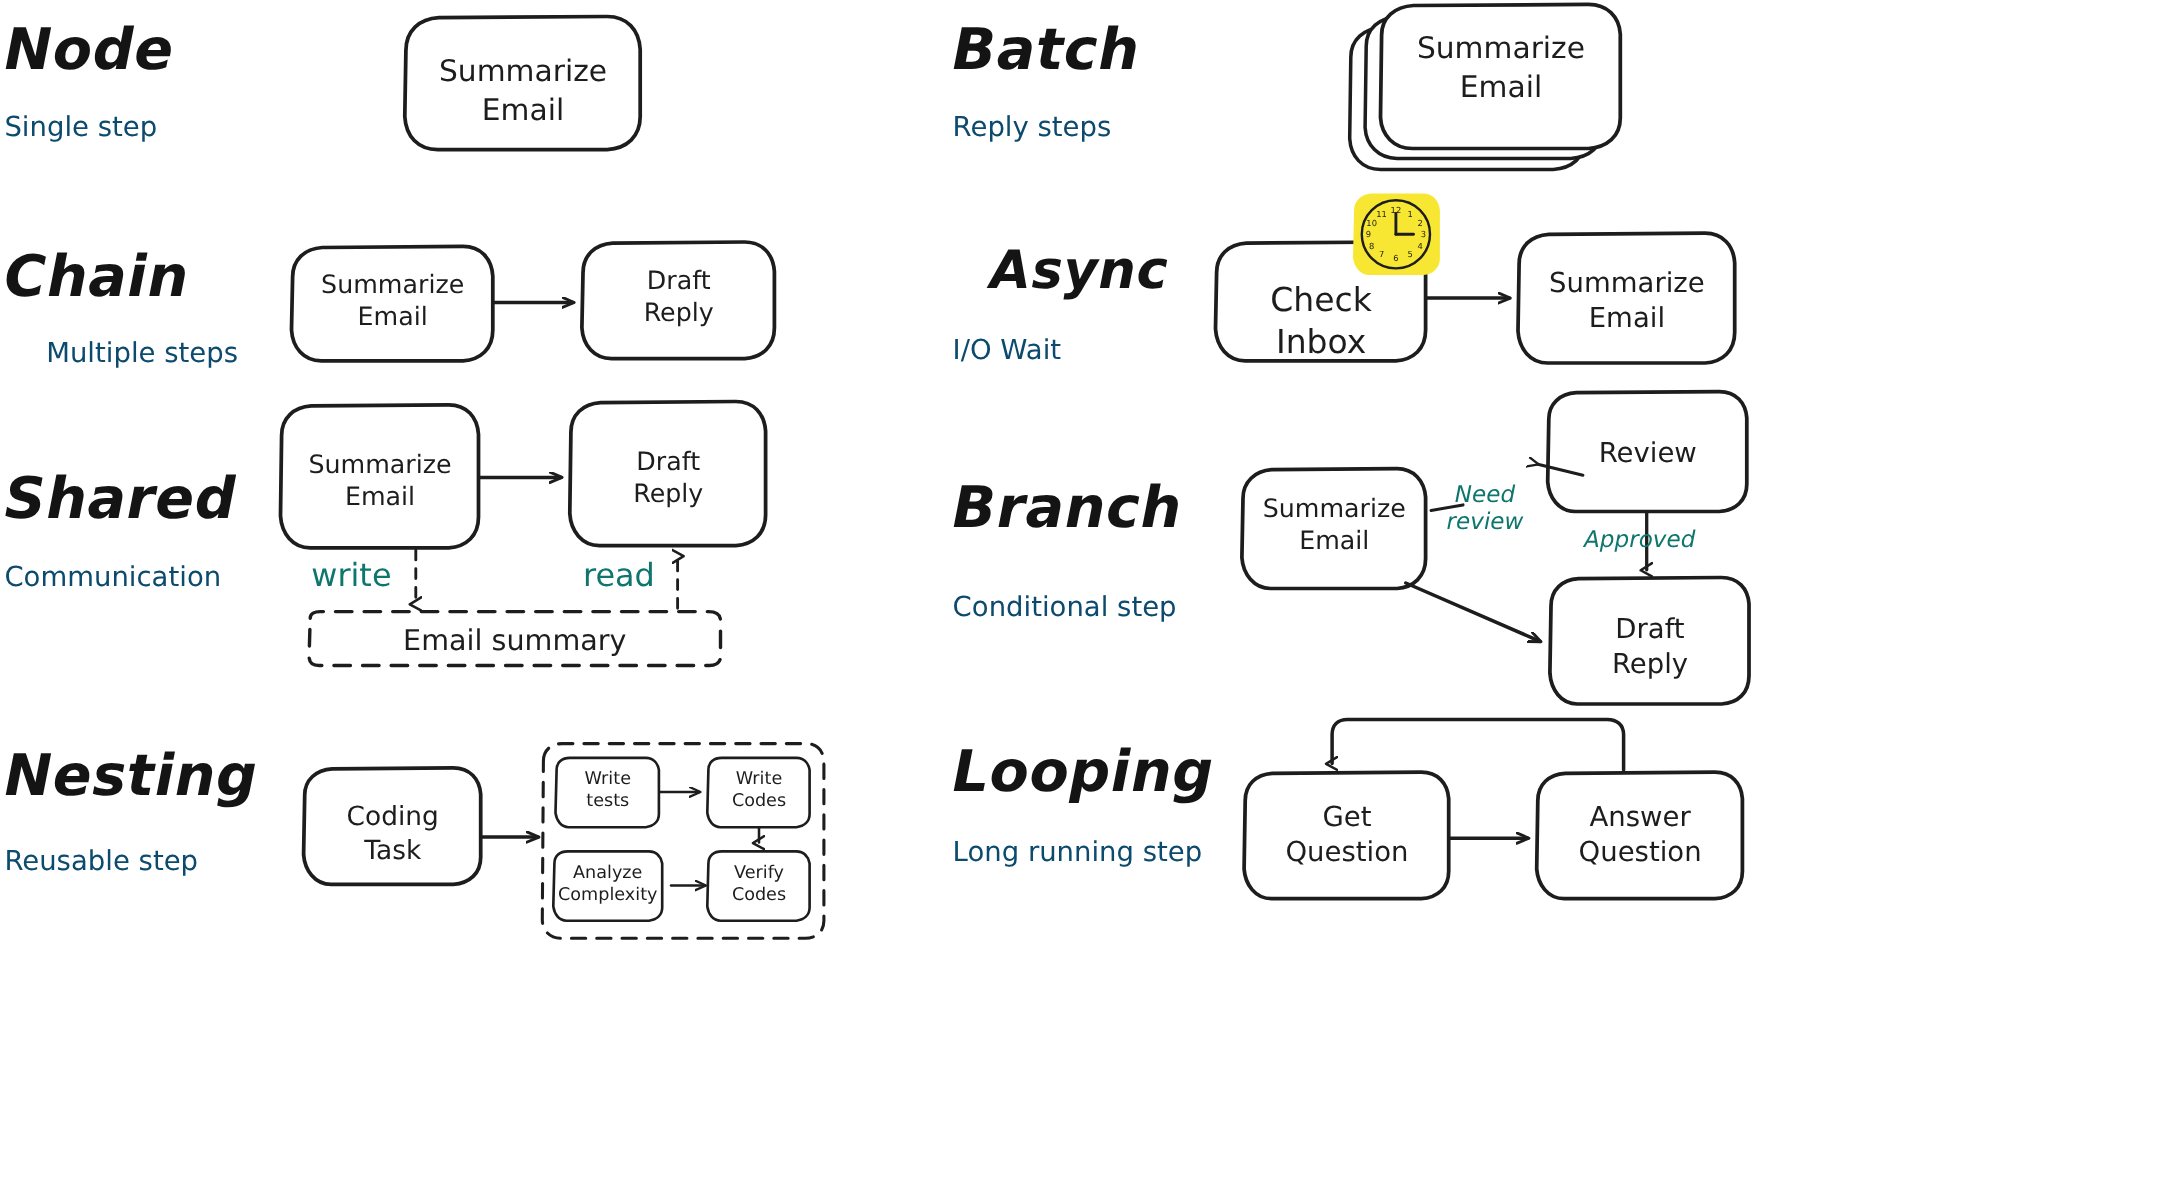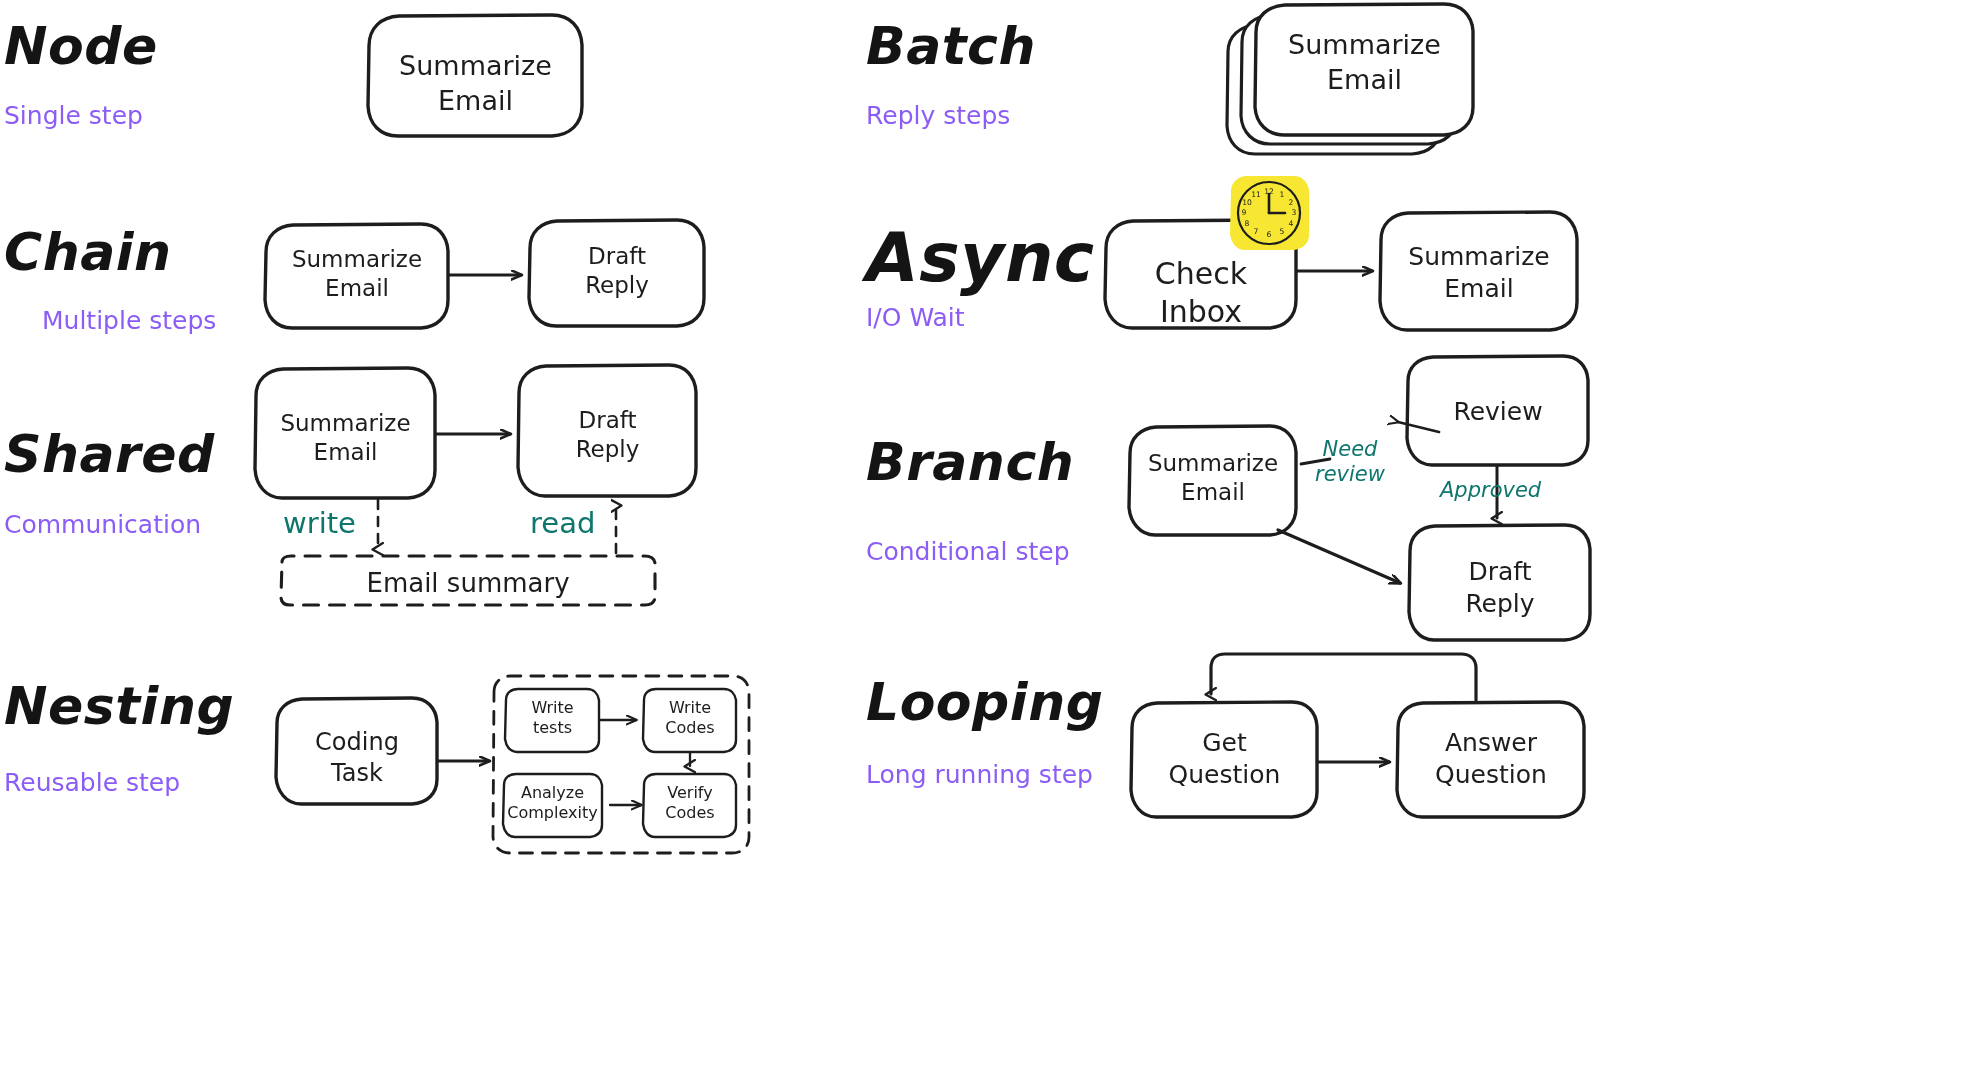--- a/index.html
+++ b/index.html
@@ -2,21 +2,21 @@
 <html><head>
 <meta charset="utf-8">
 <style>
   html,body{margin:0;padding:0;background:#ffffff;}
   body{width:1980px;height:1089px;position:relative;overflow:hidden;
        font-family:"DejaVu Sans","Liberation Sans",sans-serif;color:#1d1d1d;}
   .canvas{position:absolute;inset:0;}
   svg.layer{position:absolute;left:0;top:0;width:1980px;height:1089px;overflow:visible;}
   .row-title{position:absolute;font-weight:700;font-style:italic;color:#141414;
              letter-spacing:.5px;white-space:nowrap;}
-  .row-sub{position:absolute;white-space:nowrap;color:#8b5cf6;}
+  .row-sub{position:absolute;white-space:nowrap;color:#0c4a6e;}
   .nodetext{position:absolute;text-align:center;white-space:pre;line-height:1.28;
             color:#1d1d1d;pointer-events:none;}
   .edgelabel{position:absolute;white-space:pre;text-align:center;color:#0f766e;line-height:1.2;}
   .edgelabel.ital{font-style:italic;}
 </style>
 </head>
 <body>
 
 <div class="canvas">
 
@@ -28,21 +28,21 @@
 
   <div class="row-title" style="left:4px;top:424px;font-size:52px;">Shared</div>
   <div class="row-sub" style="left:4px;top:510px;font-size:25px;">Communication</div>
 
   <div class="row-title" style="left:4px;top:676px;font-size:52px;">Nesting</div>
   <div class="row-sub" style="left:4px;top:768px;font-size:25px;">Reusable step</div>
 
   <div class="row-title" style="left:866px;top:16px;font-size:52px;">Batch</div>
   <div class="row-sub" style="left:866px;top:101px;font-size:25px;">Reply steps</div>
 
-  <div class="row-title" style="left:866px;top:218px;font-size:68px;">Async</div>
+  <div class="row-title" style="left:900px;top:218px;font-size:48px;">Async</div>
   <div class="row-sub" style="left:866px;top:303px;font-size:25px;">I/O Wait</div>
 
   <div class="row-title" style="left:866px;top:432px;font-size:52px;">Branch</div>
   <div class="row-sub" style="left:866px;top:519px;font-size:25px;margin-top:18px;">Conditional step</div>
 
   <div class="row-title" style="left:866px;top:672px;font-size:52px;">Looping</div>
   <div class="row-sub" style="left:866px;top:760px;font-size:25px;">Long running step</div>
 
   <svg class="layer" viewBox="0 0 1980 1089" xmlns="http://www.w3.org/2000/svg">
     <defs>

